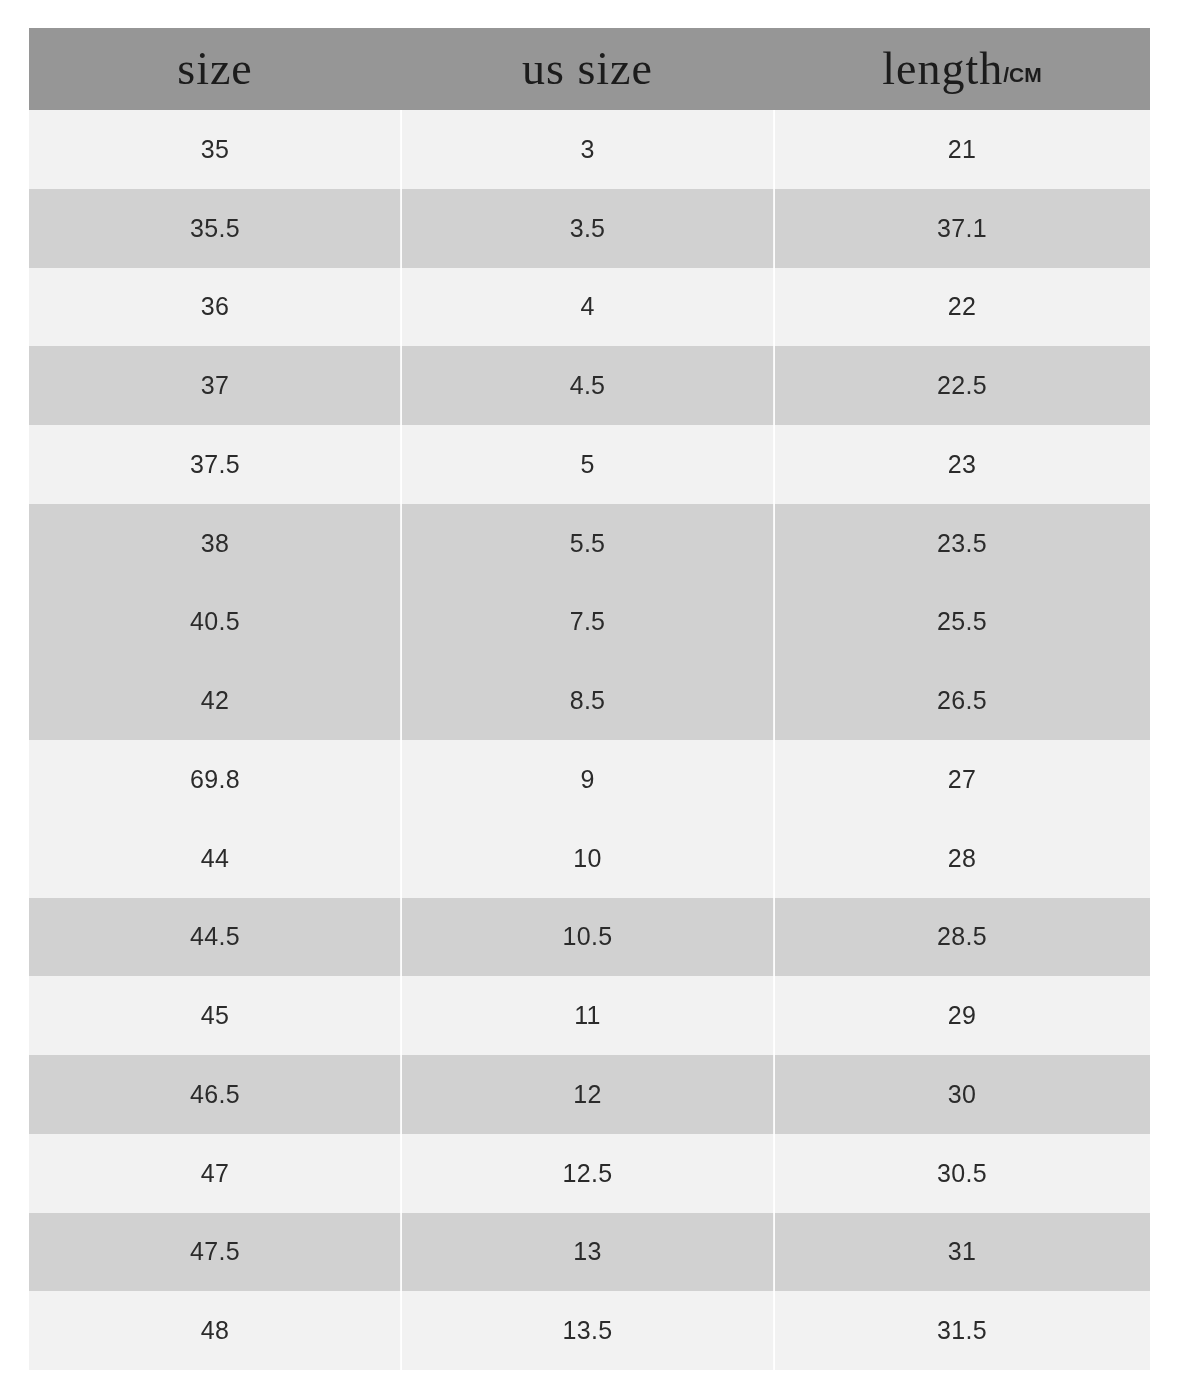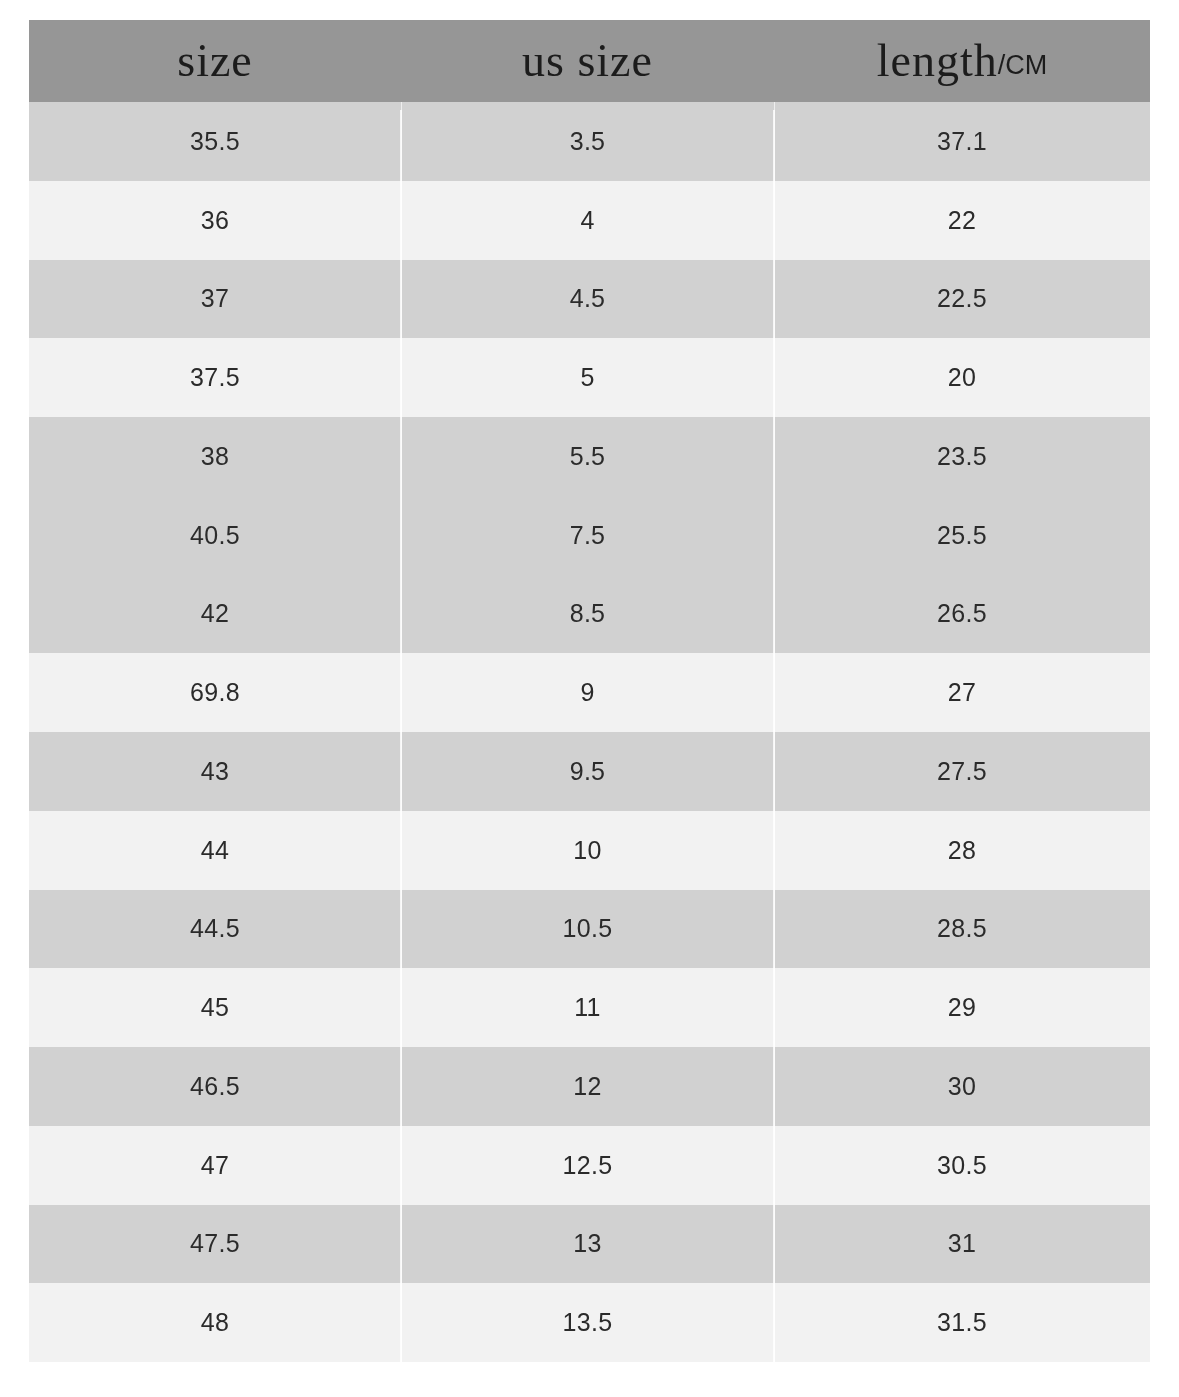--- a/index.html
+++ b/index.html
@@ -16,21 +16,21 @@
   #page {
     position: relative;
     width: 1179px;
     height: 1397px;
     background: #ffffff;
     overflow: hidden;
   }
   #size-table {
     position: absolute;
     left: 29px;
-    top: 20px;
+    top: 28px;
     width: 1121px;
     height: 1342px;
     border-collapse: collapse;
     table-layout: fixed;
     background: #737373;
   }
   #size-table col.c1 { width: 372px; }
   #size-table col.c2 { width: 373px; }
   #size-table col.c3 { width: 376px; }
 
@@ -49,22 +49,22 @@
     line-height: 1;
     color: #1c1c1c;
     letter-spacing: 1px;
     border: none;
   }
   thead th.col-length-head {
     white-space: nowrap;
   }
   .unit-suffix {
     font-family: "Liberation Sans", sans-serif;
-    font-size: 27px;
-    font-weight: 400;
+    font-size: 21px;
+    font-weight: 700;
     letter-spacing: 0px;
     vertical-align: baseline;
     position: relative;
     top: -2px;
     margin-top: 16px;
   }
 
   tbody tr {
     height: 60px;
   }
@@ -116,39 +116,44 @@
     </colgroup>
     <thead>
       <tr class="header-row">
         <th class="col-size-head">size</th>
         <th class="col-us-head">us size</th>
         <th class="col-length-head"><span>length</span><span class="unit-suffix">/CM</span></th>
       </tr>
     </thead>
     <tbody id="table-body">
 
+    <tr class="row-light">
+          <td class="cell-col1">35</td>
+          <td class="cell-col2">3</td>
+          <td class="cell-col3">21</td>
+        </tr>
         <tr class="row-dark">
           <td class="cell-col1">35.5</td>
           <td class="cell-col2">3.5</td>
           <td class="cell-col3">37.1</td>
         </tr>
         <tr class="row-light">
           <td class="cell-col1">36</td>
           <td class="cell-col2">4</td>
           <td class="cell-col3">22</td>
         </tr>
         <tr class="row-dark">
           <td class="cell-col1">37</td>
           <td class="cell-col2">4.5</td>
           <td class="cell-col3">22.5</td>
         </tr>
         <tr class="row-light">
           <td class="cell-col1">37.5</td>
           <td class="cell-col2">5</td>
-          <td class="cell-col3">20</td>
+          <td class="cell-col3">23</td>
         </tr>
         <tr class="row-dark">
           <td class="cell-col1">38</td>
           <td class="cell-col2">5.5</td>
           <td class="cell-col3">23.5</td>
         </tr>
         <tr class="row-dark">
           <td class="cell-col1">40.5</td>
           <td class="cell-col2">7.5</td>
           <td class="cell-col3">25.5</td>
@@ -156,25 +161,20 @@
         <tr class="row-dark">
           <td class="cell-col1">42</td>
           <td class="cell-col2">8.5</td>
           <td class="cell-col3">26.5</td>
         </tr>
         <tr class="row-light">
           <td class="cell-col1">69.8</td>
           <td class="cell-col2">9</td>
           <td class="cell-col3">27</td>
         </tr>
-        <tr class="row-dark">
-          <td class="cell-col1">43</td>
-          <td class="cell-col2">9.5</td>
-          <td class="cell-col3">27.5</td>
-        </tr>
         <tr class="row-light">
           <td class="cell-col1">44</td>
           <td class="cell-col2">10</td>
           <td class="cell-col3">28</td>
         </tr>
         <tr class="row-dark">
           <td class="cell-col1">44.5</td>
           <td class="cell-col2">10.5</td>
           <td class="cell-col3">28.5</td>
         </tr>

